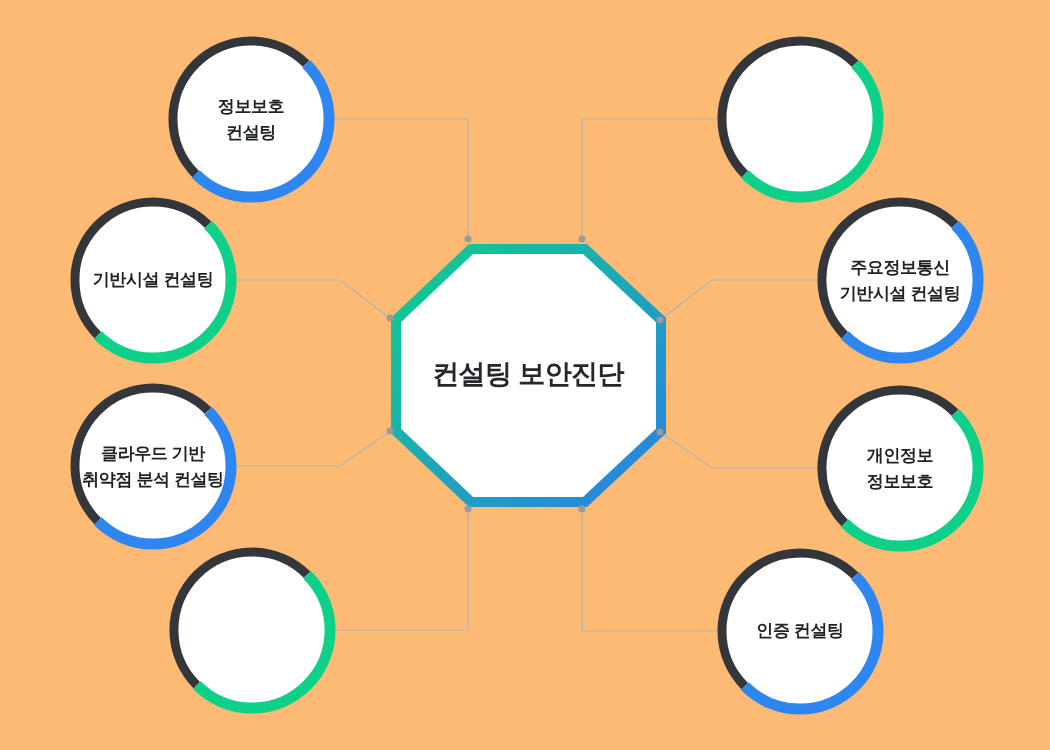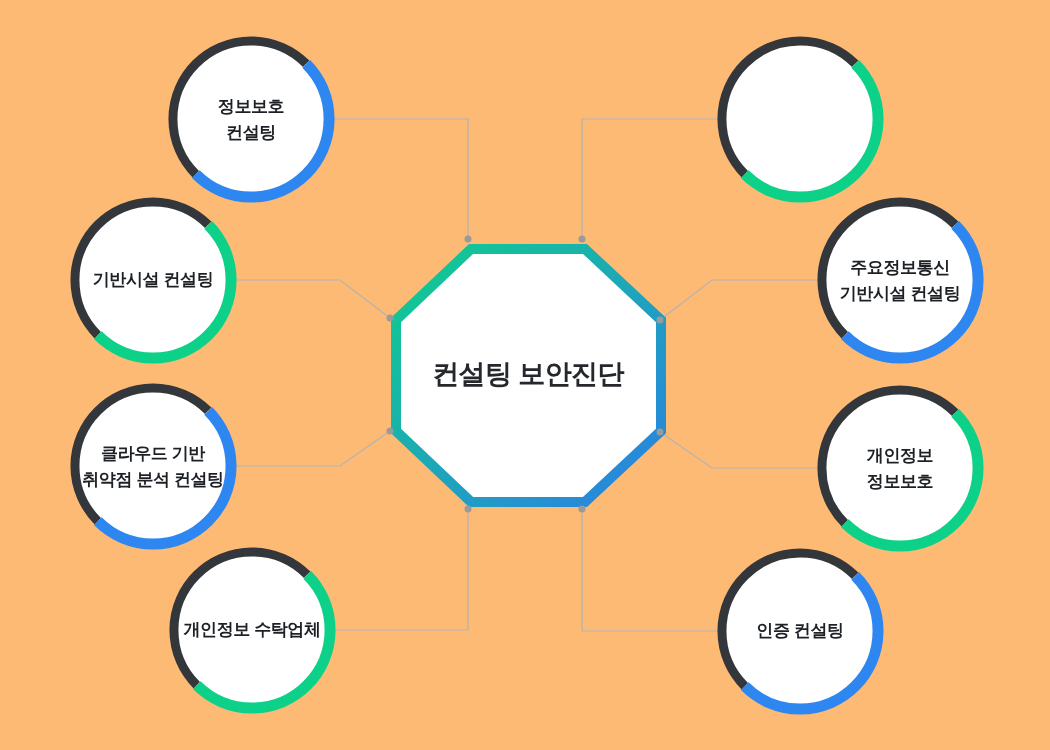--- a/index.html
+++ b/index.html
@@ -138,21 +138,20 @@
     <span>클라우드 기반</span>
     <span>취약점 분석 컨설팅</span>
   </div>
 
   <div class="node-label" style="left:900px;top:468px">
     <span>개인정보</span>
     <span>정보보호</span>
   </div>
 
   <div class="node-label" style="left:252px;top:630px">
-    <span>개인정보 수탁업체</span>
   </div>
 
   <div class="node-label" style="left:800px;top:631px">
     <span>인증 컨설팅</span>
   </div>
 
   <div class="center-label">
     <span>컨설팅 보안진단</span>
   </div>
 

